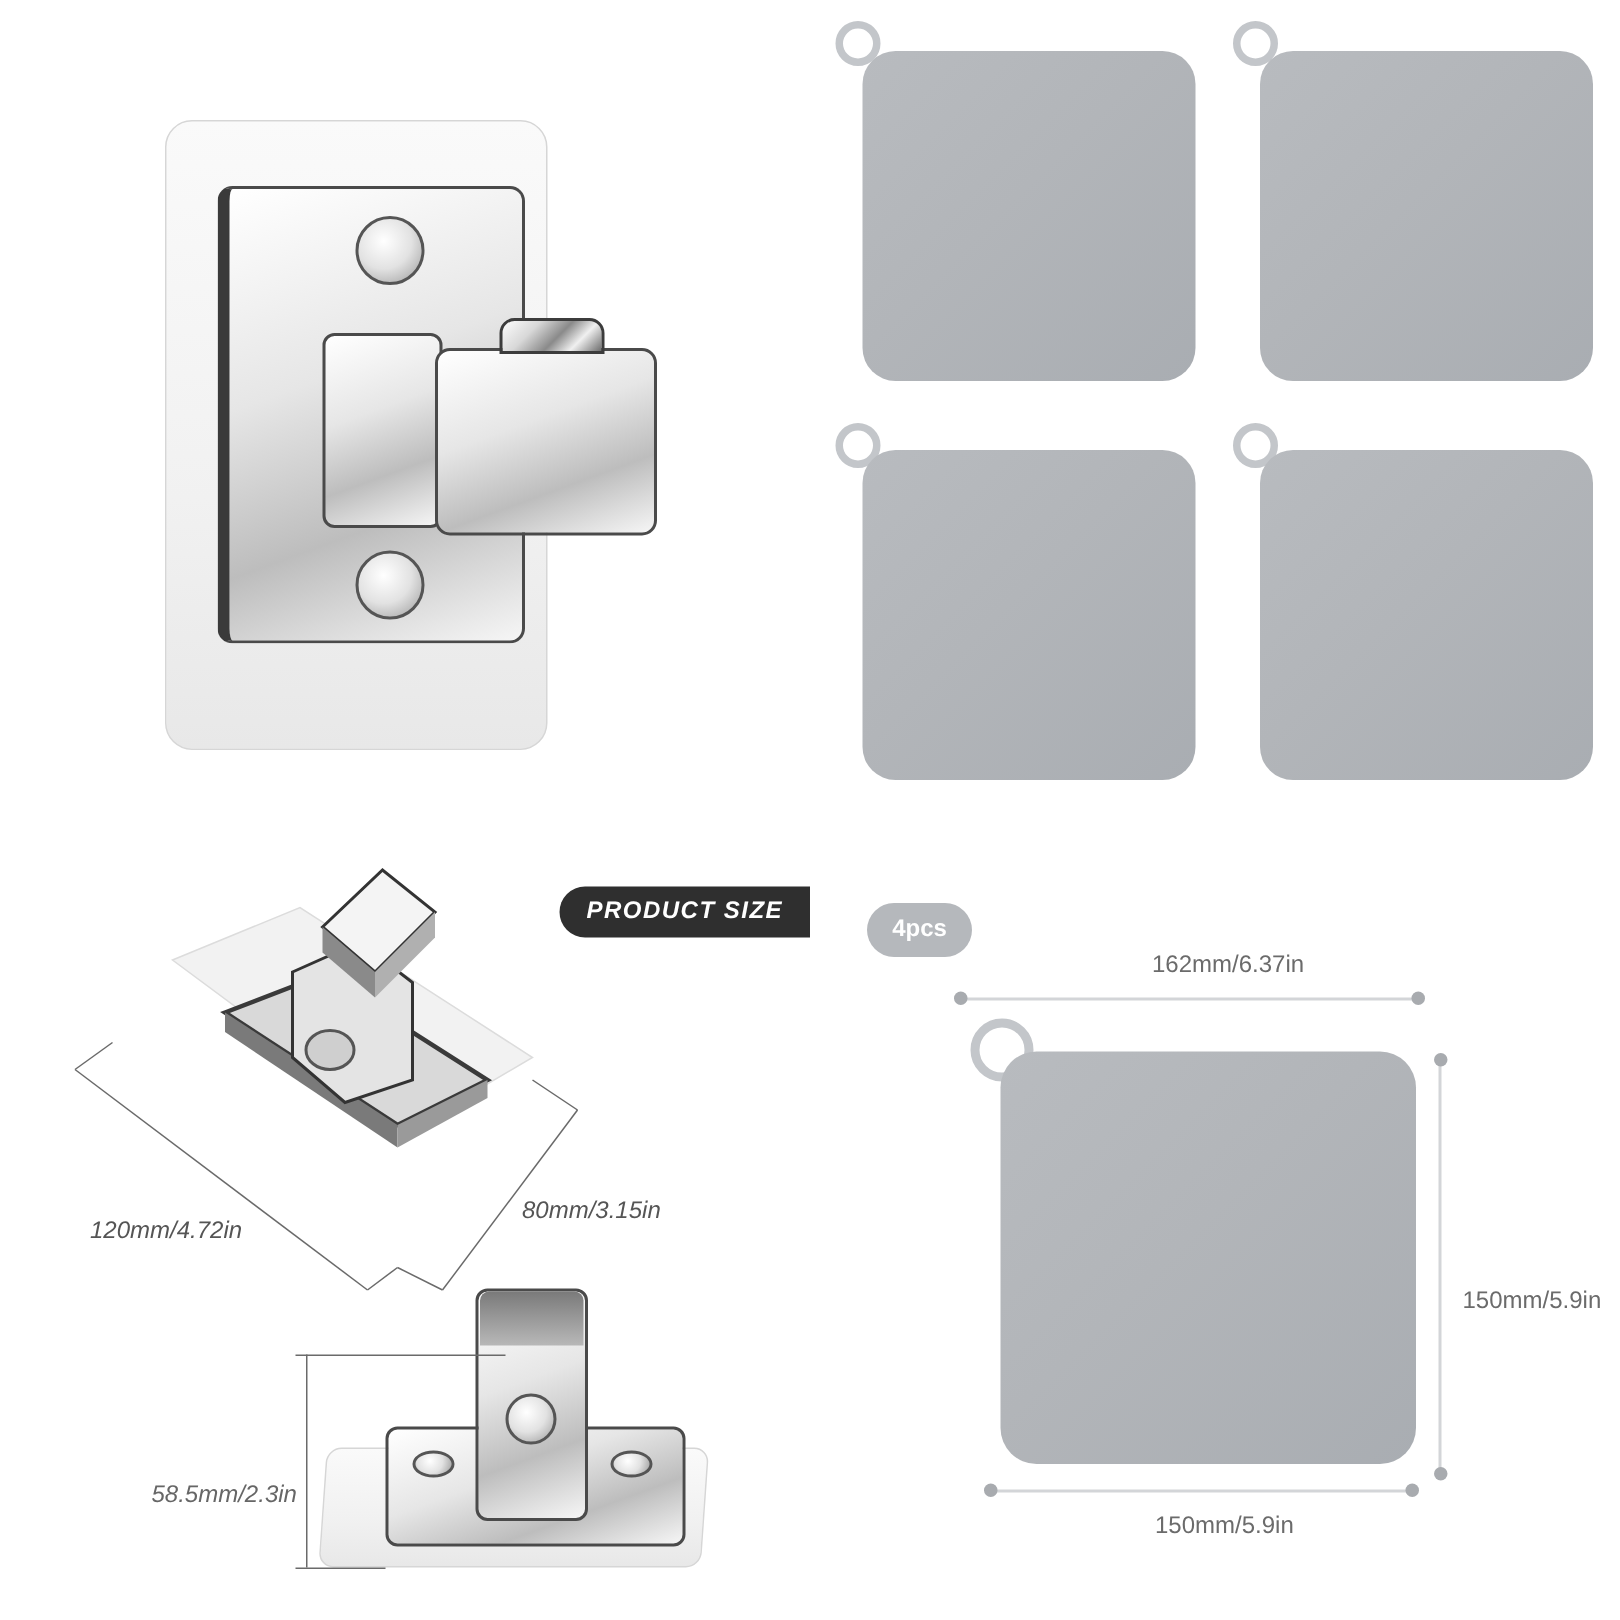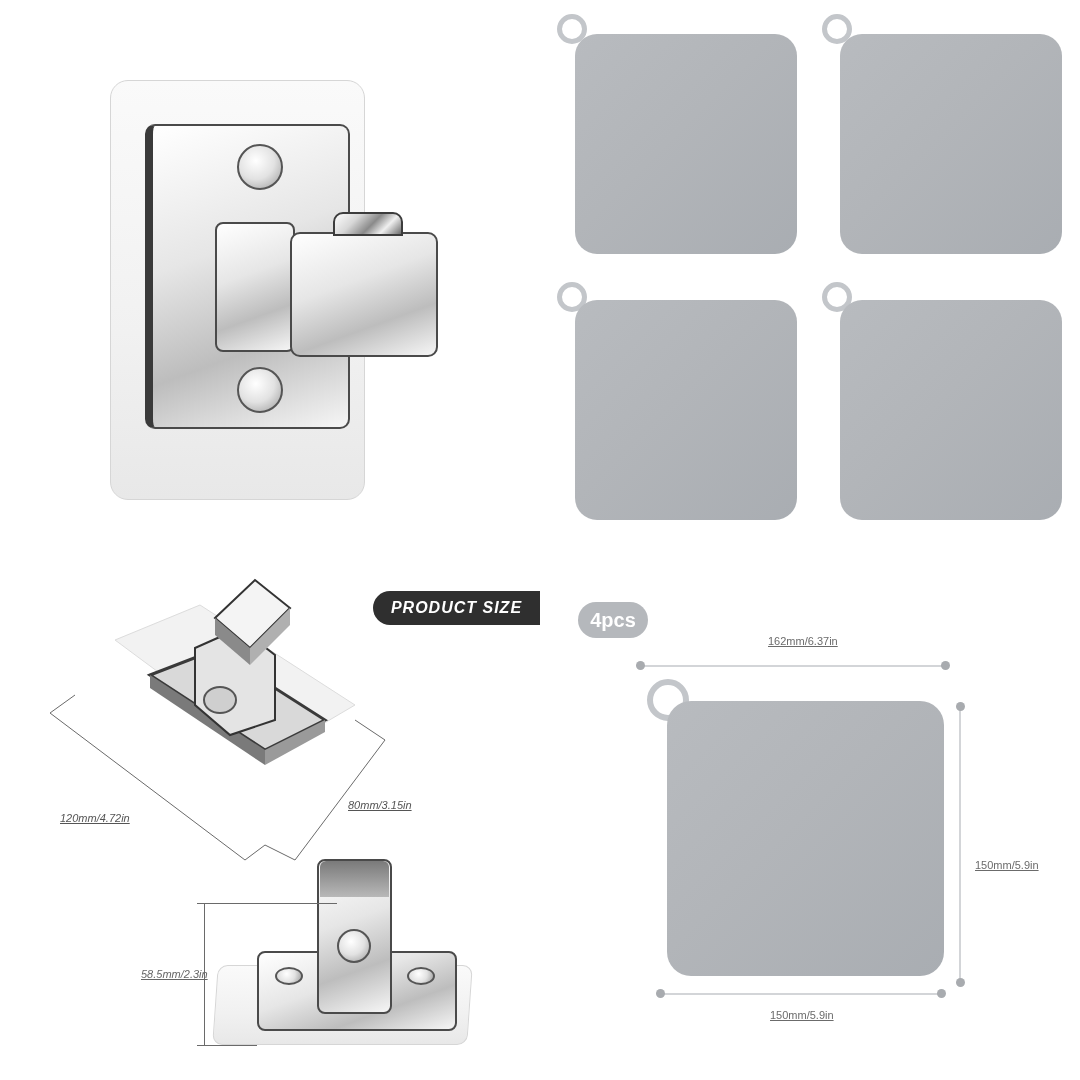--- a/index.html
+++ b/index.html
@@ -23,26 +23,26 @@
     .size-badge {
       position: absolute; left: 373px; top: 591px; width: 167px; height: 34px;
       background: #2f2f2f; color: #ffffff;
       border-radius: 17px 0 0 17px;
       font-weight: bold; font-style: italic; font-size: 16px; letter-spacing: 1px;
       display: flex; align-items: center; justify-content: center;
     }
     .count-badge {
       position: absolute; left: 578px; top: 602px; width: 70px; height: 36px;
       background: #b5b8bc; color: #ffffff; border-radius: 18px;
-      font-weight: bold; font-size: 20px;
+      font-weight: bold; font-size: 16px;
       display: flex; align-items: center; justify-content: center;
     }
 
     
-    .dim-label { position: absolute; font-size: 11px; color: #6b6b6b; white-space: nowrap; text-decoration: underline; }
+    .dim-label { position: absolute; font-size: 16px; color: #6b6b6b; white-space: nowrap; }
     .dim-label.italic { font-style: italic; color: #555; }
     .dim-line { position: absolute; background: #d3d5d8; }
     .dim-dot { position: absolute; width: 9px; height: 9px; border-radius: 50%; background: #a8abaf; }
 
     
     .chrome {
       background: linear-gradient(135deg, #fdfdfd 0%, #d8d8d8 30%, #8a8a8a 55%, #f0f0f0 75%, #6c6c6c 100%);
       border: 2px solid #3c3c3c;
     }
     .chrome-light {
@@ -146,21 +146,21 @@
   <div class="abs chrome-light" style="left:122px; top:4px; width:75px; height:155px; border-radius:8px;"></div>
 
   <div class="abs" style="left:125px; top:6px; width:69px; height:36px; background:linear-gradient(180deg,#7a7a7a,#b8b8b8); border-radius:6px 6px 0 0;"></div>
 
   <div class="screw" style="left:142px; top:74px; width:34px; height:34px;"></div>
 </div>
 
 <div class="dim-line" style="left:197px; top:903px; width:140px; height:1px; background:#6a6a6a;"></div>
 <div class="dim-line" style="left:197px; top:1045px; width:60px; height:1px; background:#6a6a6a;"></div>
 <div class="dim-line" style="left:204px; top:903px; width:1px; height:142px; background:#6a6a6a;"></div>
-<div class="dim-label" style="left:101px; top:968px; font-style:italic; color:#666;margin-left:40px;">58.5mm/2.3in</div>
+<div class="dim-label" style="left:101px; top:988px; font-style:italic; color:#666;">58.5mm/2.3in</div>
 
 <div class="dim-label" style="left:768px; top:635px;">162mm/6.37in</div>
 <div class="dim-line" style="left:640px; top:665px; width:305px; height:2px;"></div>
 <div class="dim-dot" style="left:636px; top:661px;"></div>
 <div class="dim-dot" style="left:941px; top:661px;"></div>
 
 <div class="pad" style="left:645px; top:677px; width:300px; height:300px;">
   <div class="ring" style="left:2px; top:2px; width:42px; height:42px; border-width:6px;"></div>
   <div class="body" style="left:22px; top:24px; width:277px; height:275px; border-radius:24px;"></div>
 </div>

